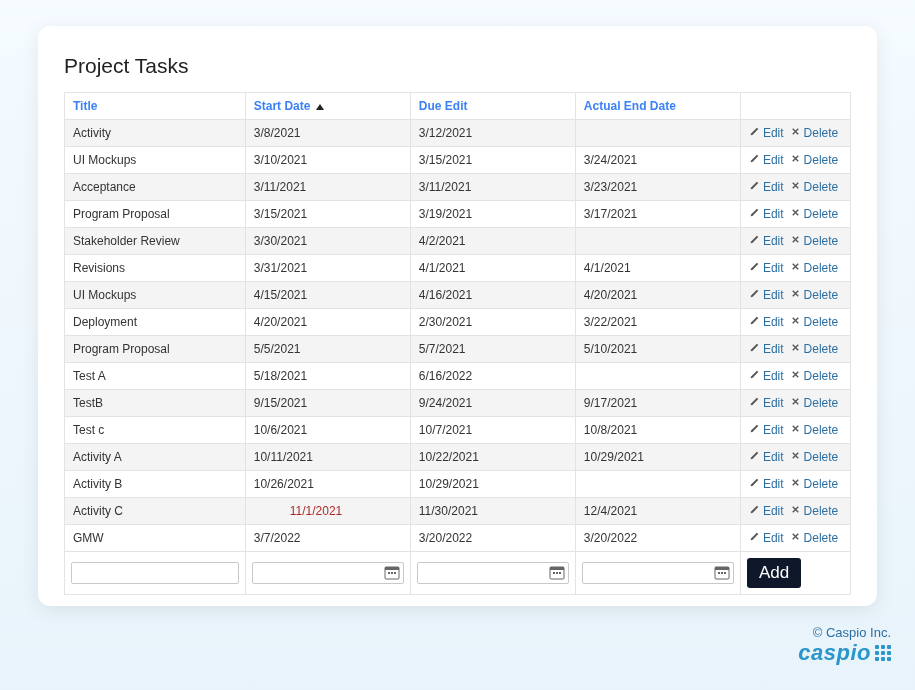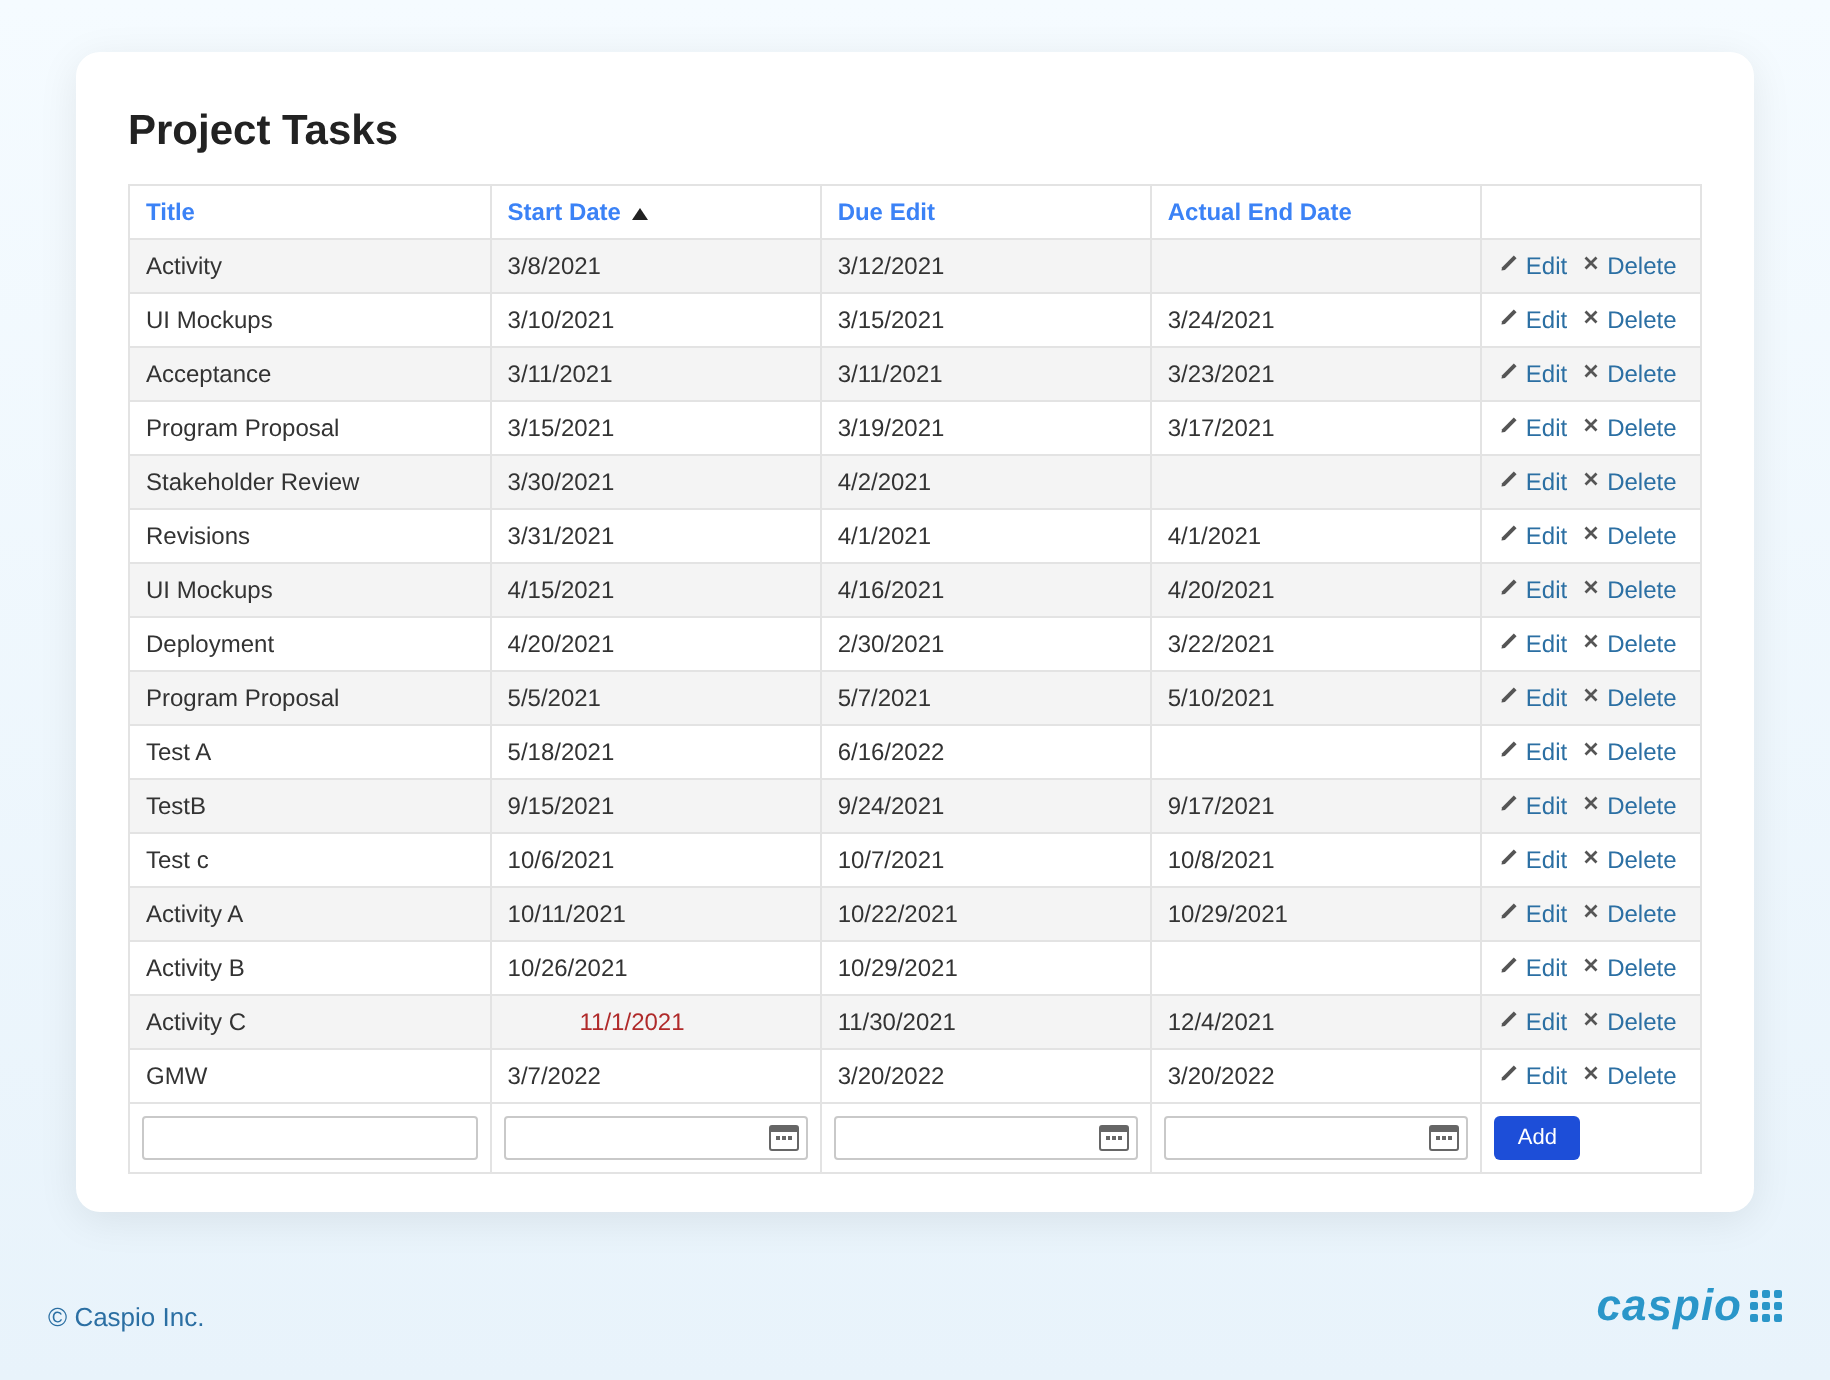--- a/index.html
+++ b/index.html
@@ -4,21 +4,21 @@
 <style>
   * { box-sizing: border-box; margin: 0; padding: 0; }
   html, body { width: 915px; height: 690px; font-family: "Segoe UI", Arial, sans-serif; }
   body { background: linear-gradient(180deg, #f5fbff 0%, #e8f3fb 100%); position: relative; }
   .card {
     position: absolute; top: 26px; left: 38px; right: 38px; bottom: 84px;
     background: #fff; border-radius: 12px; padding: 28px 26px 18px 26px;
     box-shadow: 0 4px 20px rgba(0,0,0,0.08);
     overflow: hidden;
   }
-  .card h1 { font-size: 21px; font-weight: 700; color: #222; margin-bottom: 14px; }
+  .card h1 { font-size: 21px; font-weight: 400; color: #222; margin-bottom: 14px; }
   table { width: 100%; border-collapse: collapse; table-layout: fixed; }
   th, td {
     text-align: left; font-size: 12px; color: #333;
     padding: 6px 8px; border: 1px solid #e3e3e3;
     height: 27px; vertical-align: middle;
     overflow: hidden; white-space: nowrap;
   }
   thead th { font-weight: 700; color: #3b82f6; background: #fff; }
   tbody tr:nth-child(odd) td { background: #f4f4f4; }
   tbody tr:nth-child(even) td { background: #fff; }
@@ -41,27 +41,27 @@
   .input-wrap { position: relative; }
   .input-wrap input {
     width: 100%; height: 22px; border: 1px solid #c9c9c9; border-radius: 2px;
     font-size: 12px; padding: 2px 22px 2px 6px; background: #fff;
   }
   .date-icon {
     position: absolute; right: 4px; top: 3px; width: 16px; height: 16px;
     pointer-events: none;
   }
   .add-btn {
-    background: #1d4ed8; color: #fff; border: none; border-radius: 3px;
-    font-size: 11px; padding: 5px 12px; cursor: pointer;
+    background: #0f172a; color: #fff; border: none; border-radius: 3px;
+    font-size: 17px; padding: 5px 12px; cursor: pointer;
   }
   .footer {
     position: absolute; bottom: 24px; left: 24px; right: 24px;
     display: flex; justify-content: space-between; align-items: flex-end;
-    font-size: 13px; color: #2b6fa3;
+    font-size: 13px; color: #2b6fa3; flex-direction: column;
   }
   .brand {
     display: flex; align-items: center; font-size: 22px; font-weight: 700;
     color: #2a96c9; font-style: italic; letter-spacing: 0.5px;
   }
   .brand .dots { margin-left: 4px; display: grid; grid-template-columns: repeat(3,4px); gap: 2px; }
   .brand .dots span { width:4px; height:4px; background:#2a96c9; border-radius:1px; }
   .highlight { color: #b02a2a; padding-left: 44px; }
 </style>
 </head>

